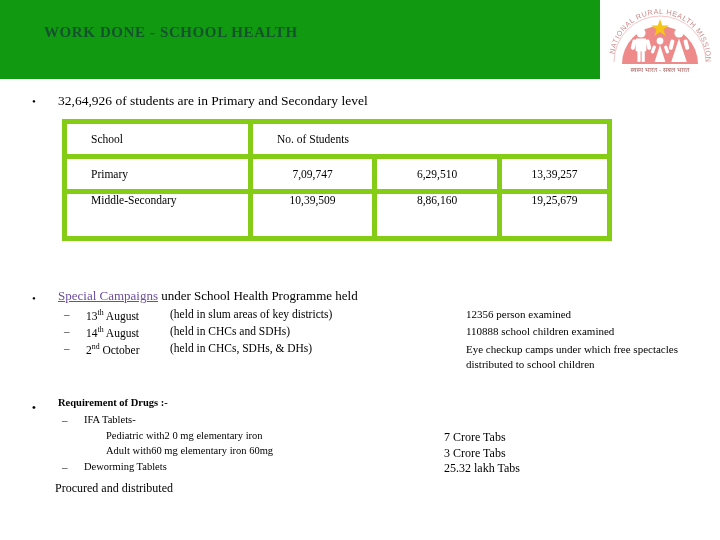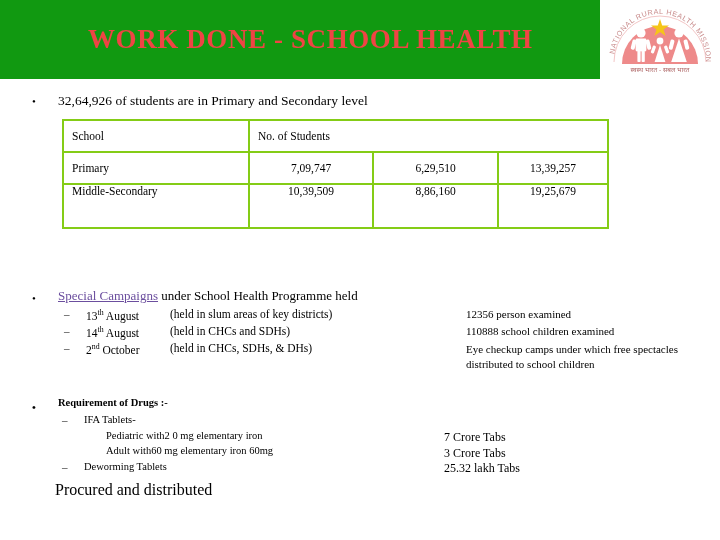--- a/index.html
+++ b/index.html
@@ -23,27 +23,26 @@
     left: 0;
     top: 0;
     width: 600px;
     height: 79px;
     background: #119911;
   }
   #slide-title {
     position: absolute;
     left: 44px;
     top: 24px;
-    font-size: 27px;
+    font-size: 15px;
     font-weight: bold;
-    color: #ef4444;
+    color: #14532d;
     letter-spacing: 0.6px;
     font-family: "Liberation Serif", "DejaVu Serif", serif;
     white-space: nowrap;
-    margin-left: 44px;
   }
   #logo-box {
     position: absolute;
     left: 600px;
     top: 0;
     width: 120px;
     height: 78px;
     background: #ffffff;
     overflow: hidden;
   }
@@ -80,22 +79,22 @@
   #students-table {
     position: absolute;
     left: 62px;
     top: 119px;
     width: 545px;
     border-collapse: collapse;
     font-size: 11.5px;
     table-layout: fixed;
   }
   #students-table td, #students-table th {
-    border: 2px solid #84cc16;
-    padding: 0 8px;
+    border: 5px solid #84cc16;
+    padding: 0 24px;
     font-weight: normal;
     font-family: "Liberation Serif", "DejaVu Serif", serif;
   }
   #students-table tr { }
   .col-school { width: 186px; }
   .col-n { width: 124px; }
   .col-n2 { width: 125px; }
   .col-n3 { width: 110px; }
   .cell-label {
     font-weight: bold;
@@ -177,21 +176,21 @@
     left: 444px;
     top: 430px;
     font-size: 12px;
   }
   #drugs-values .v-line { height: 15.5px; }
 
   #procured-line {
     position: absolute;
     left: 55px;
     top: 481px;
-    font-size: 16px;
+    font-size: 12px;
   }
 </style>
 </head>
 <body>
 
 <div id="header-bar"></div>
 
 <div id="slide-title">WORK DONE - SCHOOL HEALTH</div>
 
 <div id="logo-box">

